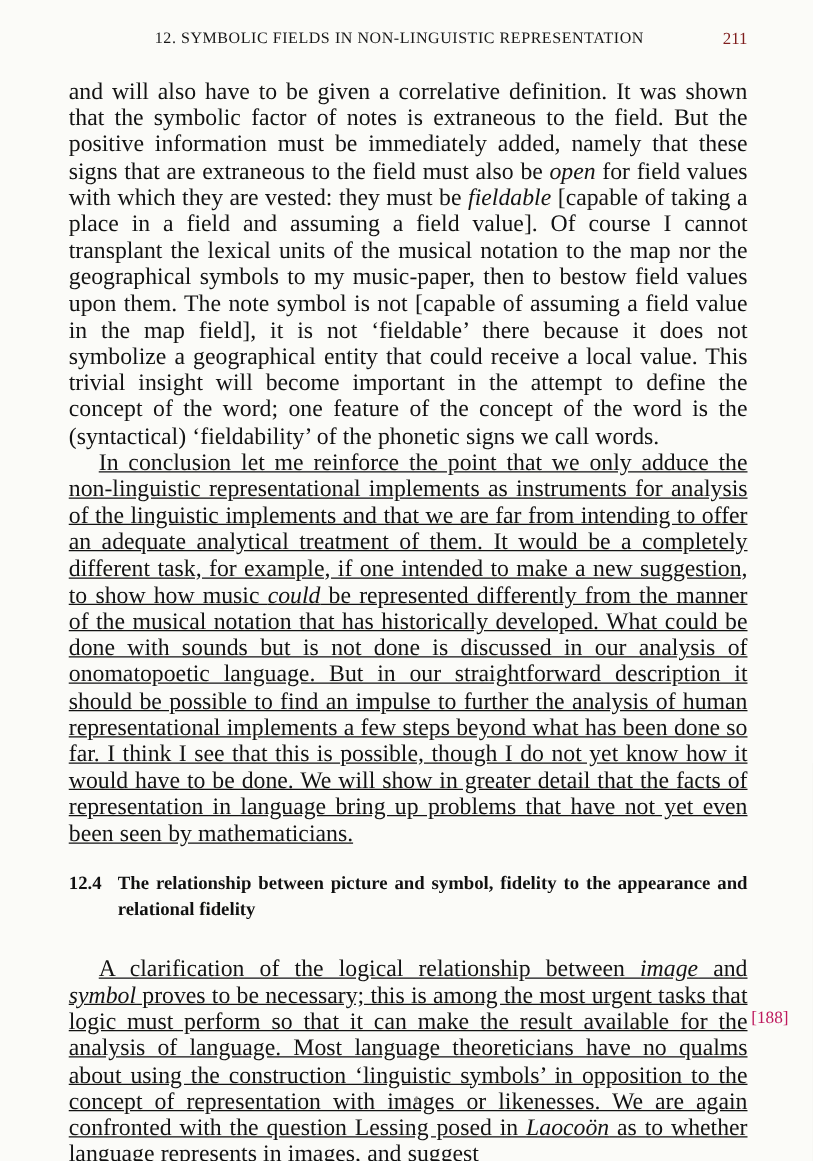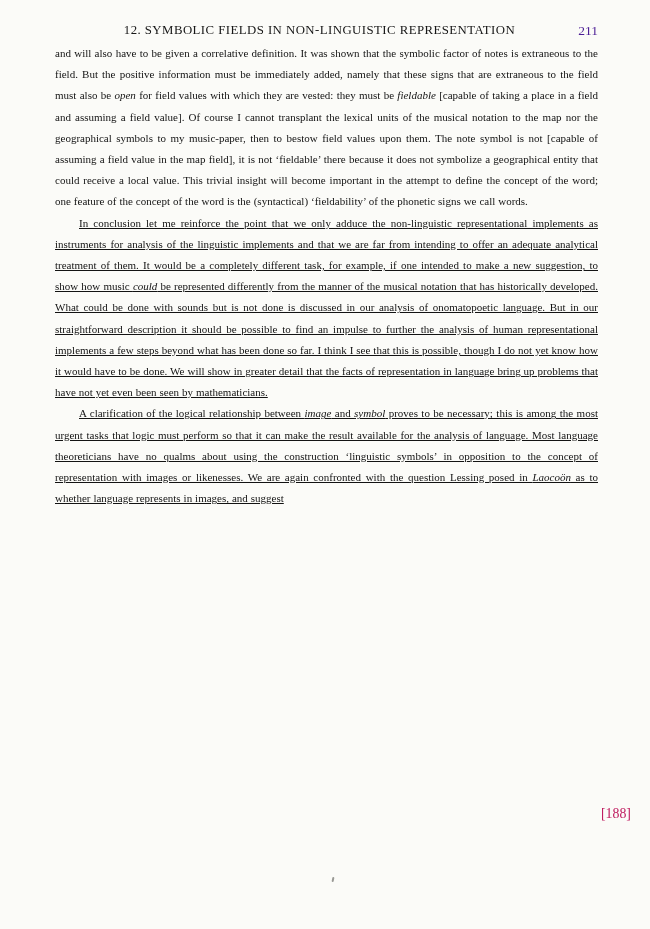--- a/index.html
+++ b/index.html
@@ -17,46 +17,47 @@
     height: 929px;
     background: #fbfbf8;
     color: #131313;
     padding: 23px 52px 0 55px;
     overflow: hidden;
   }
 
   .running-head {
     position: relative;
     height: 20px;
+    margin-bottom: 20px;
   }
 
   .head-title {
     display: block;
     text-align: center;
     font-size: 12.8px;
     letter-spacing: 0.45px;
     color: #161616;
     padding-right: 14px;
     white-space: nowrap;
   }
 
   .head-page {
     position: absolute;
     right: 0;
     top: 0;
     font-size: 13.5px;
-    color: #4c1d95;
+    color: #7f1d1d;
   }
 
   .text-column {
     width: 543px;
   }
 
   .para {
-    font-size: 11px;
+    font-size: 19px;
     line-height: 21.2px;
     text-align: justify;
     hyphens: auto;
     -webkit-hyphens: auto;
     word-spacing: 0.2px;
   }
 
   .para.indent { text-indent: 24px; text-decoration: underline; }
 
   .para i { font-style: italic; }
@@ -109,20 +110,24 @@
 
   <header class="running-head">
     <span class="head-title">12. SYMBOLIC FIELDS IN NON-LINGUISTIC REPRESENTATION</span>
     <span class="head-page">211</span>
   </header>
 
   <main class="text-column">
 
   <p class="para"><span>and will also have to be given a correlative definition. It was shown that the symbolic factor of notes is extraneous to the field. But the positive information must be immediately added, namely that these signs that are extraneous to the field must also be </span><i>open</i><span> for field values with which they are vested: they must be </span><i>fieldable</i><span> [capable of taking a place in a field and assuming a field value]. Of course I cannot transplant the lexical units of the musical notation to the map nor the geographical symbols to my music-paper, then to bestow field values upon them. The note symbol is not [capable of assuming a field value in the map field], it is not ‘fieldable’ there because it does not symbolize a geographical entity that could receive a local value. This trivial insight will become important in the attempt to define the concept of the word; one feature of the concept of the word is the (syntactical) ‘fieldability’ of the phonetic signs we call words.</span></p>
       <p class="para indent"><span>In conclusion let me reinforce the point that we only adduce the non-linguistic representational implements as instruments for analysis of the linguistic implements and that we are far from intending to offer an adequate analytical treatment of them. It would be a completely different task, for example, if one intended to make a new suggestion, to show how music </span><i>could</i><span> be represented differently from the manner of the musical notation that has historically developed. What could be done with sounds but is not done is discussed in our analysis of onomatopoetic language. But in our straightforward description it should be possible to find an impulse to further the analysis of human representational implements a few steps beyond what has been done so far. I think I see that this is possible, though I do not yet know how it would have to be done. We will show in greater detail that the facts of representation in language bring up problems that have not yet even been seen by mathematicians.</span></p>
+      <h2 class="section-heading">
+        <span class="heading-number">12.4</span>
+        <span class="heading-text">The relationship between picture and symbol, fidelity to the appearance and relational fidelity</span>
+      </h2>
       <p class="para indent"><span>A clarification of the logical relationship between </span><i>image</i><span> and </span><i>symbol</i><span> proves to be necessary; this is among the most urgent tasks that logic must perform so that it can make the result available for the analysis of language. Most language theoreticians have no qualms about using the construction ‘linguistic symbols’ in opposition to the concept of representation with images or likenesses. We are again confronted with the question Lessing posed in </span><i>Laocoön</i><span> as to whether language represents in images, and suggest</span></p>
     </main>
 
   <aside class="margin-note">[188]</aside>
 
   <span class="stray-mark"></span>
 
 </div>
 
 </body></html>

